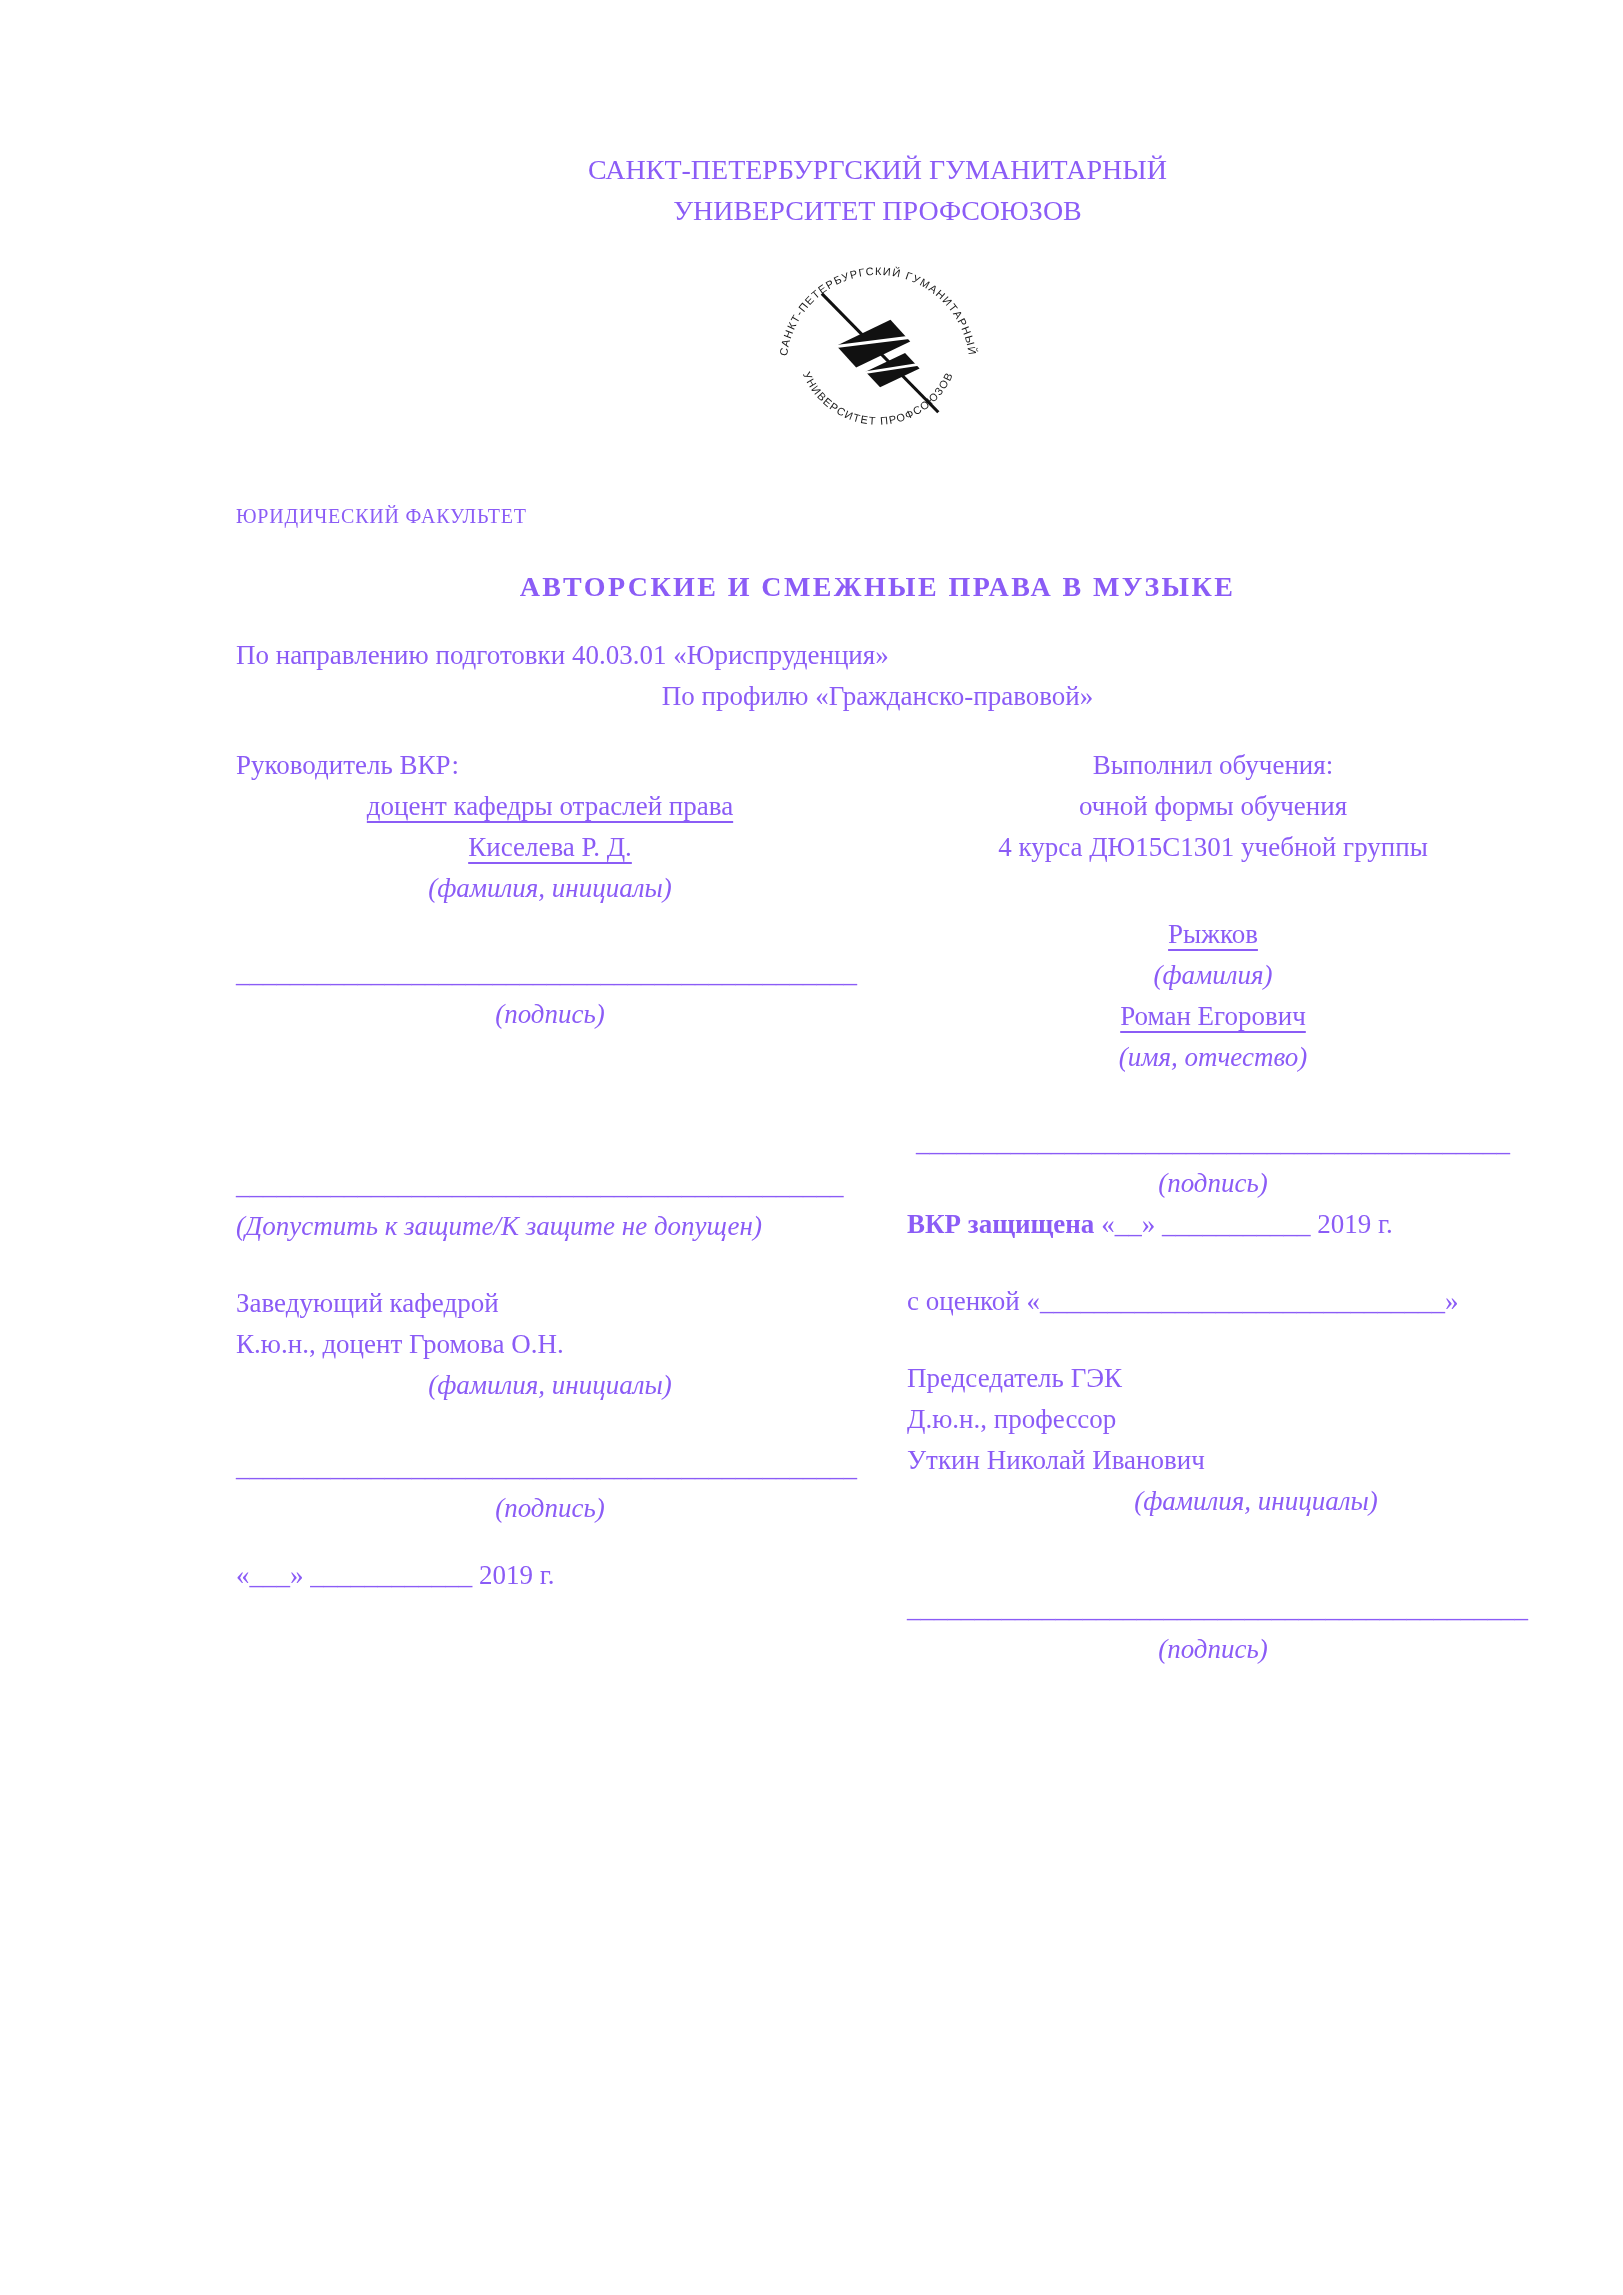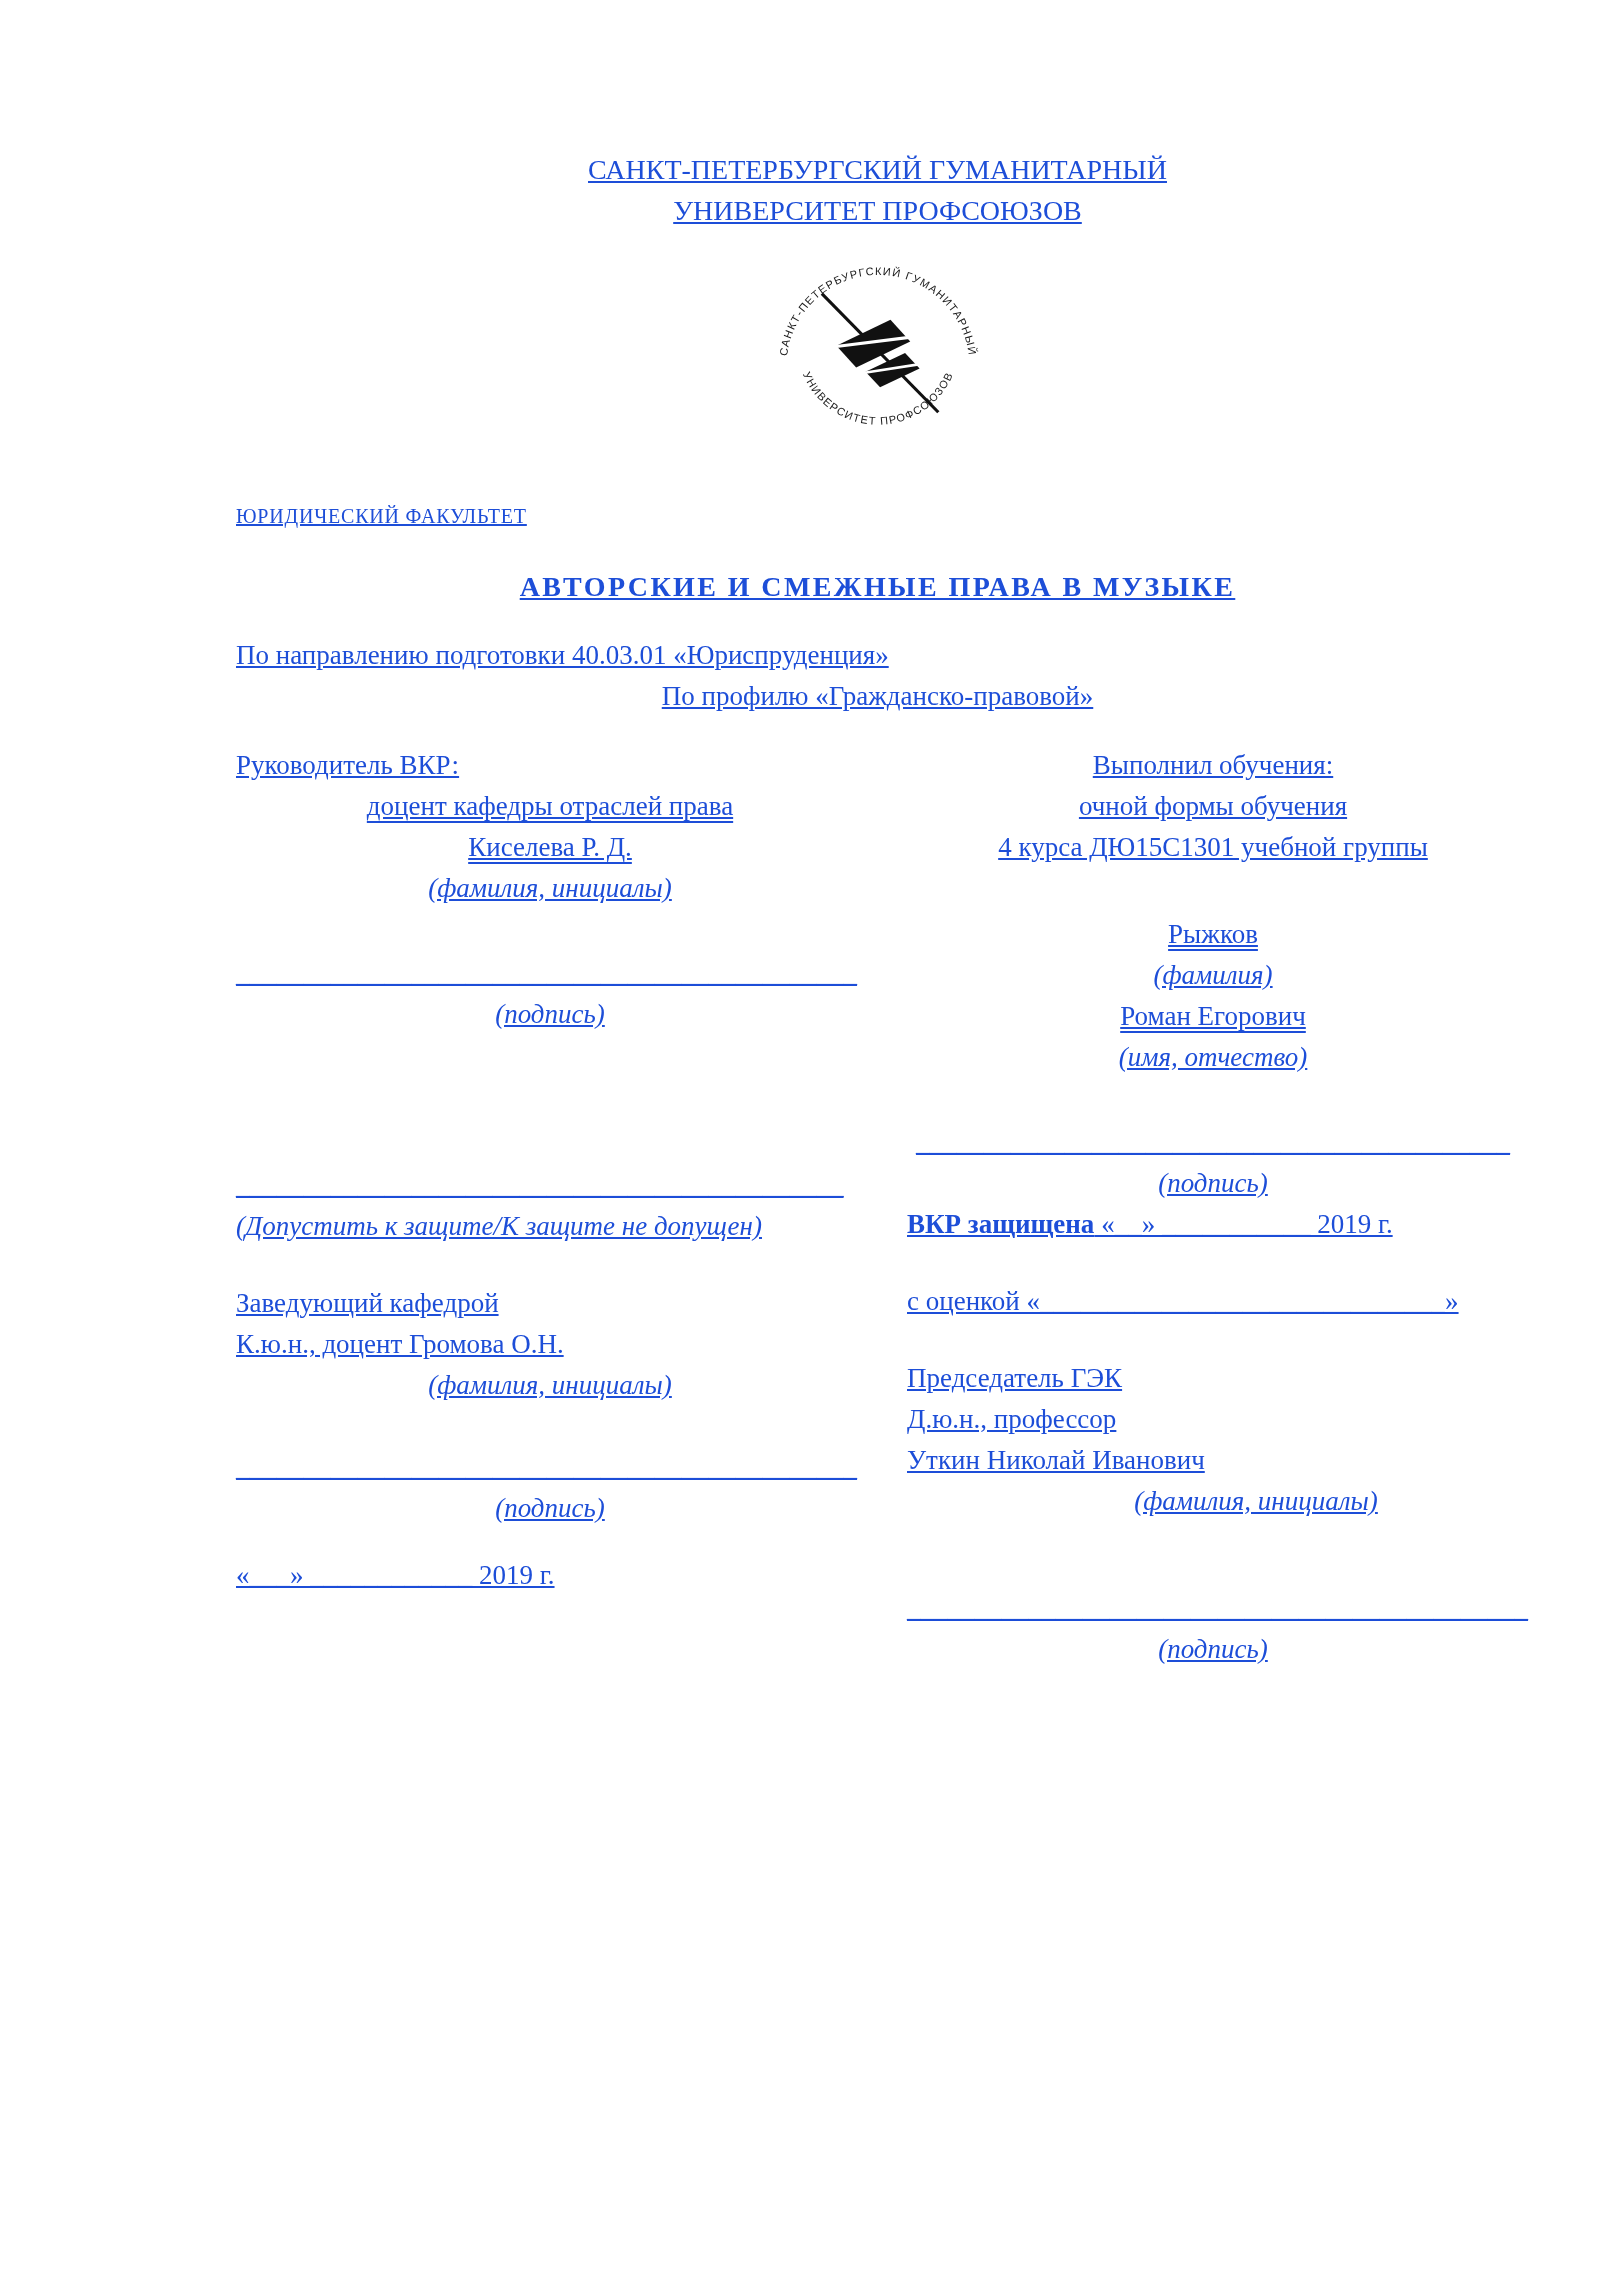--- a/index.html
+++ b/index.html
@@ -6,28 +6,27 @@
     margin: 0;
     padding: 0;
     background: #ffffff;
   }
   .page {
     position: relative;
     width: 1623px;
     height: 1782px;
     margin: 0 auto;
     background: #ffffff;
-    color: #1d4ed8;
+    color: #8b5cf6;
     font-family: "Liberation Serif", serif;
     font-size: 27px;
     line-height: 41px;
     box-sizing: border-box;
     padding: 149px 104px 0 236px;
     overflow: hidden;
-    text-decoration: underline;
   }
   .center { text-align: center; }
   .u { text-decoration: underline; text-underline-offset: 5.5px; }
   .i { font-style: italic; }
   .b { font-weight: bold; }
   .line { white-space: nowrap; }
 
   .header-line { font-size: 28px; line-height: 41px; text-align: center; }
 
   .logo-wrap { margin-top: 19px; text-align: center; }

